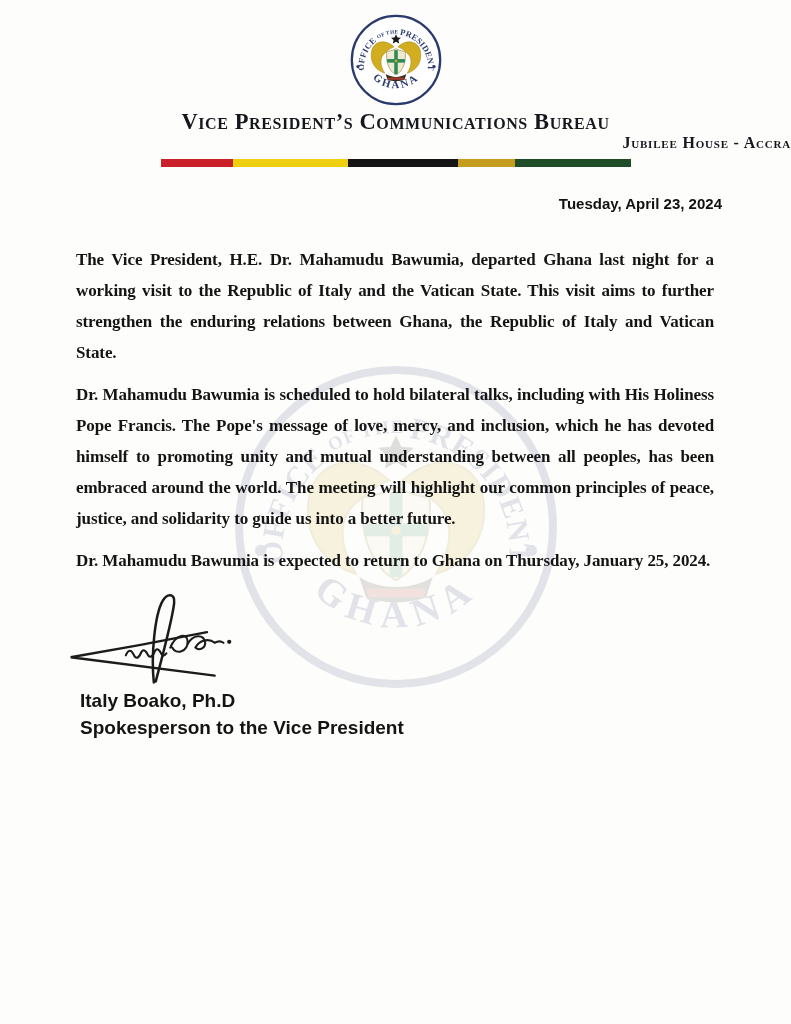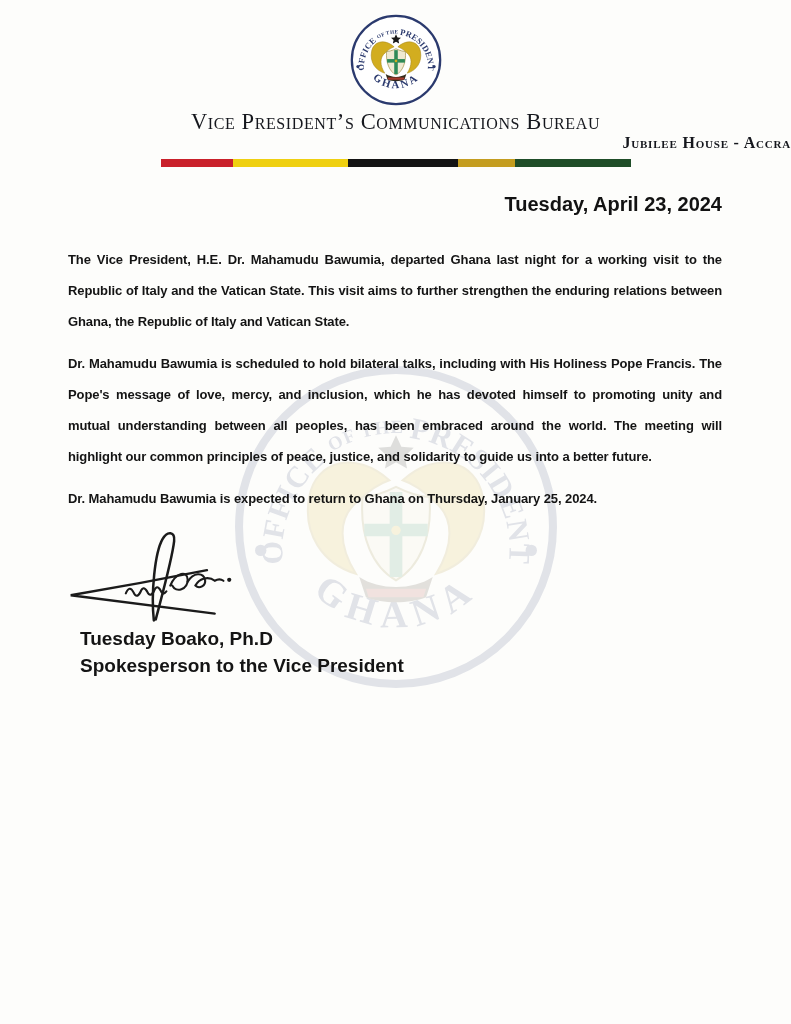--- a/index.html
+++ b/index.html
@@ -2,35 +2,35 @@
 <html><head>
 <meta charset="utf-8">
 <style>
   html,body{margin:0;padding:0;}
   body{width:791px;height:1024px;background:#ffffff;font-family:"Liberation Sans",sans-serif;}
   .page{position:relative;width:791px;height:1024px;background:#fdfdfb;overflow:hidden;}
 
   .seal-top{display:block;margin:13px auto 0;width:94px;height:94px;}
 
   .org{margin:3px 0 0;text-align:center;color:#15171d;
-       font-family:"Liberation Serif",serif;font-weight:normal;font-variant:small-caps;
+       font-family:"Liberation Serif",serif;font-weight:bold;font-variant:small-caps;
        font-size:22.5px;line-height:24px;letter-spacing:.6px;}
   .addr{margin:0;text-align:right;color:#15171d;
        font-family:"Liberation Serif",serif;font-weight:bold;font-variant:small-caps;
        font-size:16px;line-height:18px;letter-spacing:.8px;}
 
   .flagbar{width:470px;height:8px;margin:7px auto 0;display:flex;}
   .flagbar .seg{display:block;height:8px;}
 
   .date{margin:26px 69px 0 0;text-align:right;color:#121212;
-        font-weight:bold;font-size:20px;line-height:22px;}
+        font-weight:bold;font-size:15px;line-height:22px;}
 
   .bodytext{position:relative;z-index:2;margin:29px 69px 0 68px;}
-  .bodytext p{margin:0 0 11px;color:#141414;font-weight:bold;font-size:13px;
-        line-height:31px;text-align:justify;letter-spacing:-.1px;}
+  .bodytext p{margin:0 8px 11px;color:#141414;font-weight:bold;font-size:17px;
+        line-height:31px;text-align:justify;letter-spacing:-.1px;font-family:Liberation Serif, serif;}
 
   .sigwrap{position:relative;z-index:2;margin:8px 0 0 62px;width:232px;height:98px;}
   .signoff{position:relative;z-index:2;margin:2px 0 0 80px;color:#141414;}
   .signoff .line{font-weight:bold;font-size:19px;line-height:27px;}
 
   .watermark{position:absolute;left:50%;top:360px;transform:translateX(-50%);
         width:334px;height:334px;opacity:.13;z-index:1;pointer-events:none;}
 
   .seal-text{font-family:"Liberation Serif",serif;font-weight:bold;fill:#2b3a6e;}
 </style>
@@ -102,17 +102,17 @@
         <path d="M 150 46 Q 80 60 9 72 Q 85 82 158 91" stroke-width="2.4"></path>
         <path d="M 66 70 q 4 -9 8 -1 q 3 7 7 0 q 3 -8 7 -1 q 3 7 7 0 q 3 -8 7 -1 q 2 6 6 1" stroke-width="2.2"></path>
         <path d="M 112 62 C 118 48 130 46 130 56 C 130 66 118 70 114 62" stroke-width="2.2"></path>
         <path d="M 130 58 C 136 48 146 48 148 56 C 149 62 142 66 138 62 C 142 54 152 52 158 57 Q 163 54 167 57" stroke-width="2.2"></path>
       </g>
       <circle cx="173" cy="56" r="2.2" fill="#1b1b1b"></circle>
     </svg>
   </div>
 
   <div class="signoff">
-    <div class="line">Tuesday Boako, Ph.D</div>
+    <div class="line">Italy Boako, Ph.D</div>
     <div class="line">Spokesperson to the Vice President</div>
   </div>
 
 </div>
 
 </body></html>

